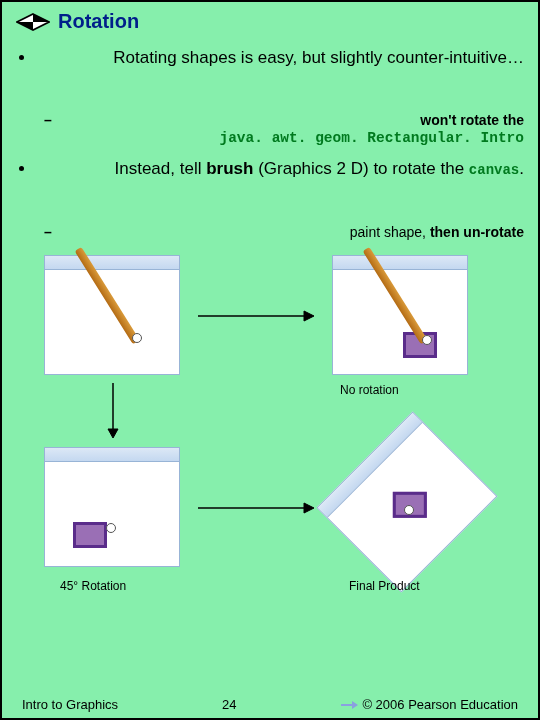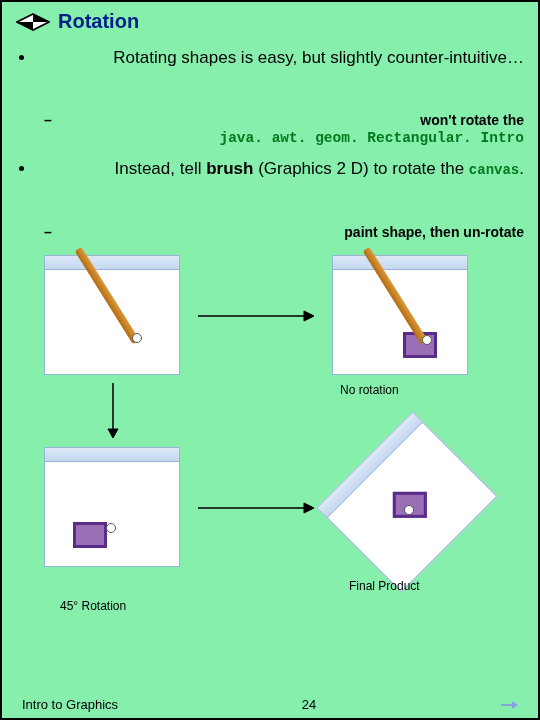--- a/index.html
+++ b/index.html
@@ -151,21 +151,21 @@
         </li>
       </ul>
     </li>
   </ul>
 
   <ul class="lvl1">
     <li>
       <span>Instead, tell </span><b>brush</b><span> (Graphics 2 D) to rotate the </span><span class="mono green" style="display:inline;margin:0;font-size:14px;">canvas</span><span>.</span>
       <ul class="lvl2">
         <li>
-          <span style="font-weight:bold">paint shape, </span><span style="font-weight:bold">then </span><b>un-rotate</b>
+          <span style="font-weight:normal">paint shape, </span><span style="font-weight:bold">then </span><b>un-rotate</b>
         </li>
       </ul>
     </li>
   </ul>
 
   <div class="diagram-area">
 
     <div class="mini-win" style="left:24px; top:4px;">
       <div class="tb"></div>
     </div>
@@ -190,21 +190,21 @@
       <line x1="7" y1="2" x2="7" y2="48" stroke="#000" stroke-width="1.5"></line>
       <polygon points="2,48 7,57 12,48"></polygon>
     </svg>
 
     <div class="mini-win" style="left:24px; top:196px;">
       <div class="tb"></div>
       <div class="sq" style="left:28px; top:74px;"></div>
     </div>
     <div class="brush-tip" style="left:86px; top:272px;"></div>
 
-    <div class="cap" style="left:40px; top:348px;">45° Rotation</div>
+    <div class="cap" style="left:40px; top:328px;">45° Rotation</div>
 
     <svg class="arrow" style="left:176px; top:250px;" width="120" height="14">
       <line x1="2" y1="7" x2="108" y2="7" stroke="#000" stroke-width="1.5"></line>
       <polygon points="108,2 118,7 108,12"></polygon>
     </svg>
 
     <div style="position:absolute; left:312px; top:176px; width:150px; height:150px;">
       <div class="mini-win" style="left:7px; top:15px; transform:rotate(-45deg); transform-origin:center center;">
         <div class="tb"></div>
         <div class="sq" style="left:50px; top:50px; transform:rotate(45deg);"></div>
@@ -219,16 +219,17 @@
   <div class="footer">
     <span>Intro to Graphics</span>
     <span>24</span>
     <span style="display:flex;align-items:center;gap:4px;">
       <span class="arrow-small">
         <svg width="18" height="10">
             <line x1="1" y1="5" x2="13" y2="5" stroke="#8aa0e0" stroke-width="2"></line>
             <polygon points="12,1 18,5 12,9" fill="#8aa0e0"></polygon>
           </svg>
       </span>
+      <span>© 2006 Pearson Education</span>
     </span>
   </div>
 
 </div>
 
 </body></html>

